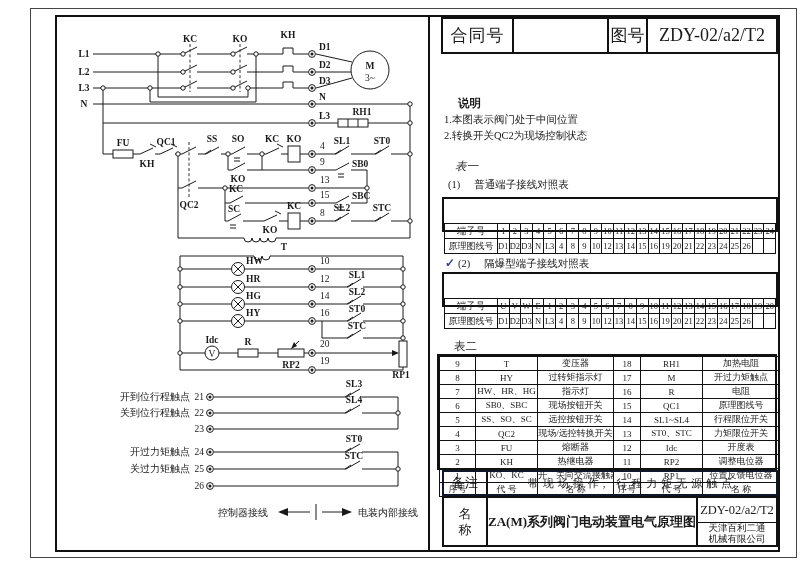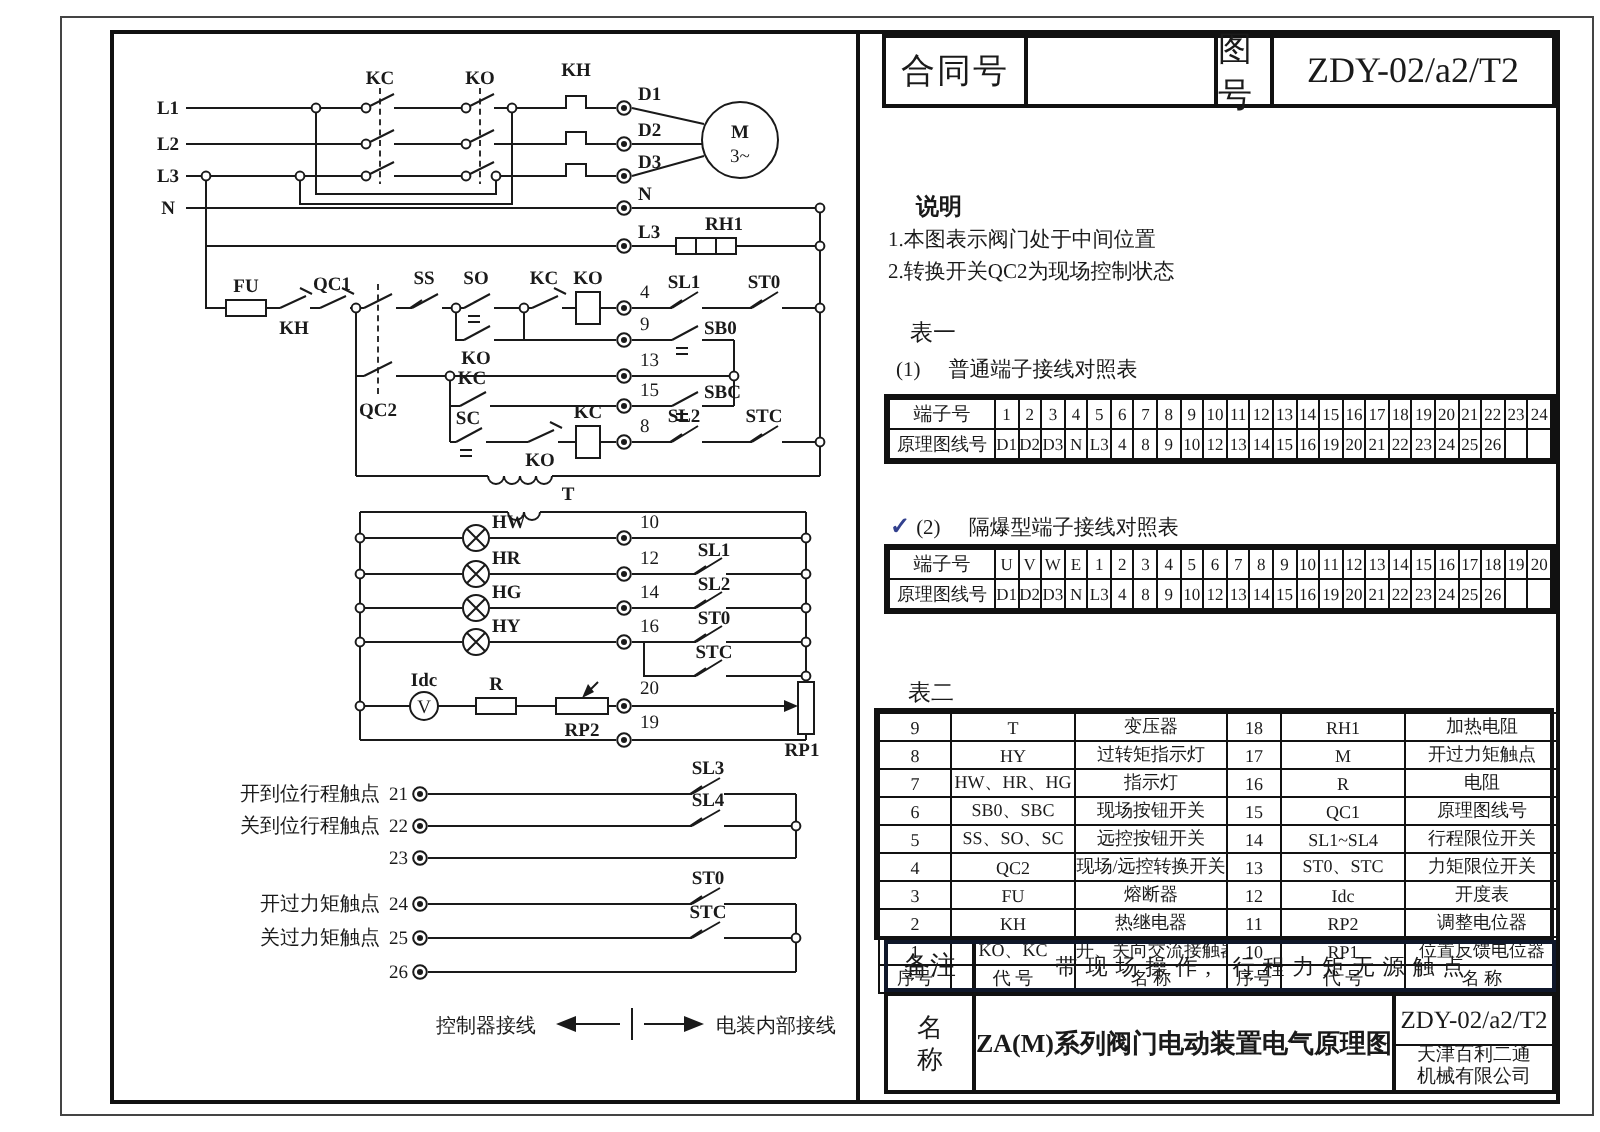--- a/index.html
+++ b/index.html
@@ -9,33 +9,33 @@
   .inner-frame{position:absolute;left:55px;top:15px;width:721px;height:533px;border:2px solid #111;}
   .divider{position:absolute;left:428px;top:15px;width:2px;height:535px;background:#111;}
   .schematic{position:absolute;left:55px;top:15px;}
 
   
   .hbox{position:absolute;left:441px;top:17px;width:337px;height:37px;border:2px solid #111;
         display:flex;box-sizing:border-box;}
   .hbox .c{display:flex;align-items:center;justify-content:center;box-sizing:border-box;}
   .hc1{width:71px;border-right:2px solid #111;font-size:17px;letter-spacing:1px;}
   .hc2{width:95px;border-right:2px solid #111;font-size:13px;}
-  .hc3{width:28px;border-right:2px solid #111;font-size:17px;}
+  .hc3{width:39px;border-right:2px solid #111;font-size:17px;}
   .hc4{flex:1;font-size:18px;}
 
   .notes-title{position:absolute;left:458px;top:96px;font-size:11.5px;font-weight:bold;}
   .notes-item{position:absolute;left:444px;font-size:10.5px;white-space:nowrap;}
 
-  .t1-title{position:absolute;left:455px;top:159px;font-size:11.5px;}
+  .t1-title{position:absolute;left:455px;top:159px;font-size:11.5px;font-style:italic;}
   .sub-label{position:absolute;font-size:10.5px;white-space:nowrap;}
   .sub-label .mk{margin-right:14px;}
   .check{color:#33418e;font-weight:bold;margin-right:3px;font-size:12px;}
 
   .ttable{position:absolute;left:442px;width:336px;height:35px;border:2px solid #111;box-sizing:border-box;}
-  .ttable table{border-collapse:collapse;table-layout:fixed;width:100%;height:100%;}
+  .ttable table{border-collapse:collapse;table-layout:fixed;width:100%;height:100%;margin-top:24px;}
   .ttable td{border:1px solid #111;font-size:8.5px;text-align:center;padding:0;overflow:hidden;white-space:nowrap;}
   .ttable td.rl{width:52px;font-size:9.5px;}
   .ttable td.rl2{font-size:9px;}
 
   .t2-title{position:absolute;left:454px;top:339px;font-size:11.5px;}
   .t2{position:absolute;left:437px;top:354px;width:340px;height:116px;border:2px solid #111;box-sizing:border-box;}
   .t2 table{border-collapse:collapse;table-layout:fixed;width:100%;height:100%;}
   .t2 td{border:1px solid #111;font-size:9px;text-align:center;padding:0;white-space:nowrap;overflow:hidden;}
 
   .remarks{position:absolute;left:442px;top:470px;width:336px;height:26px;border:2px solid #0f172a;

